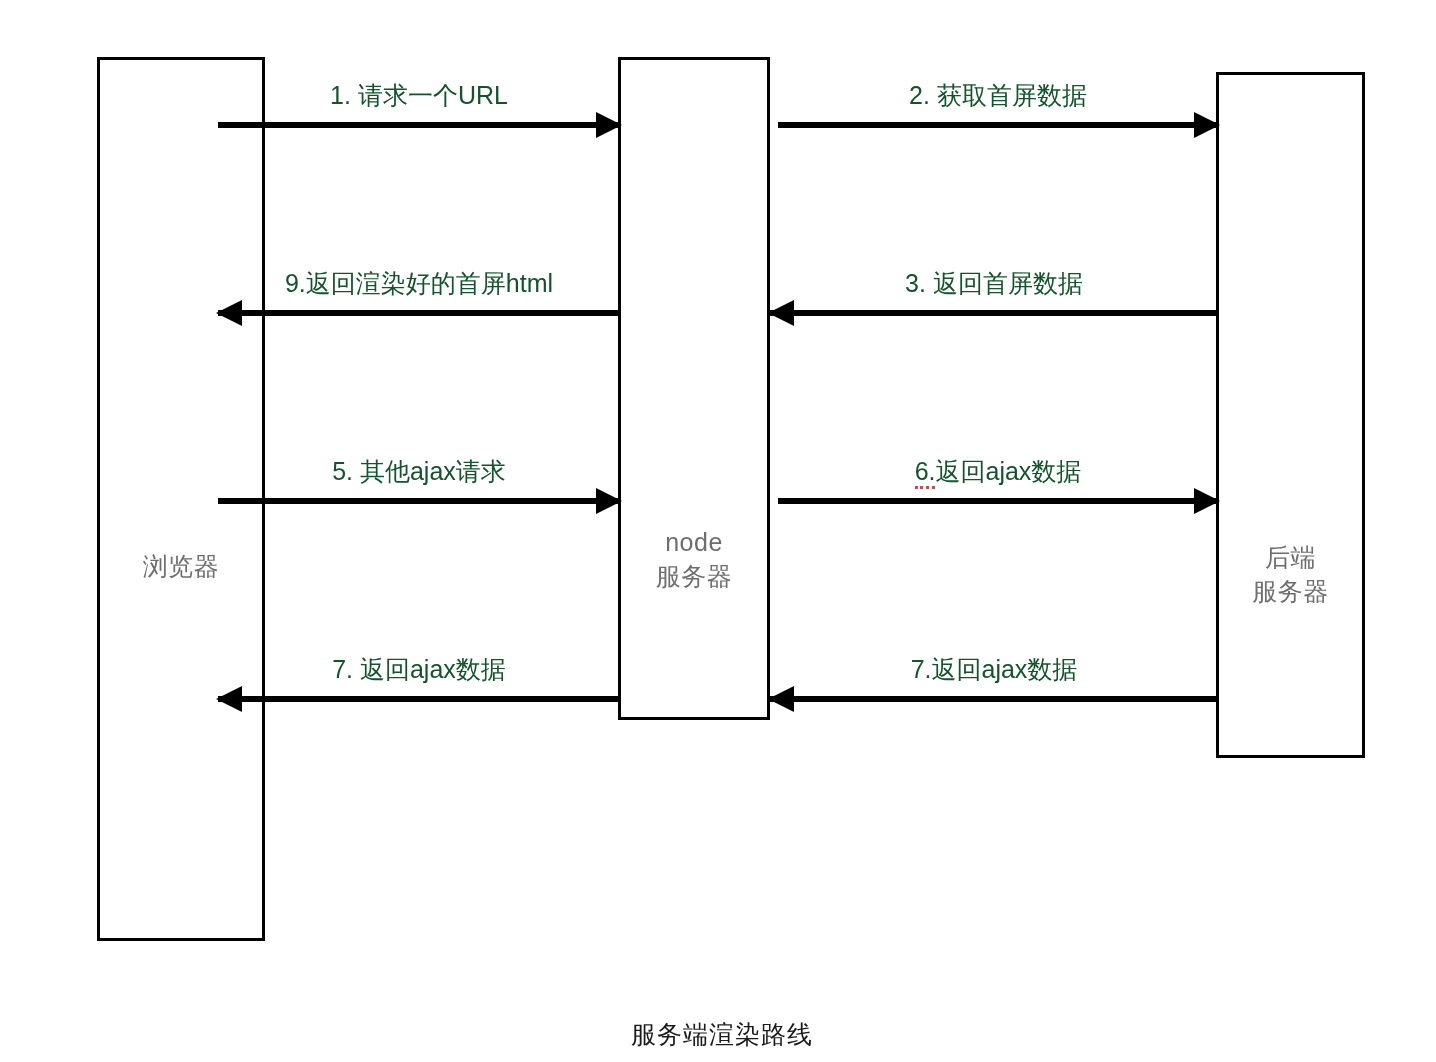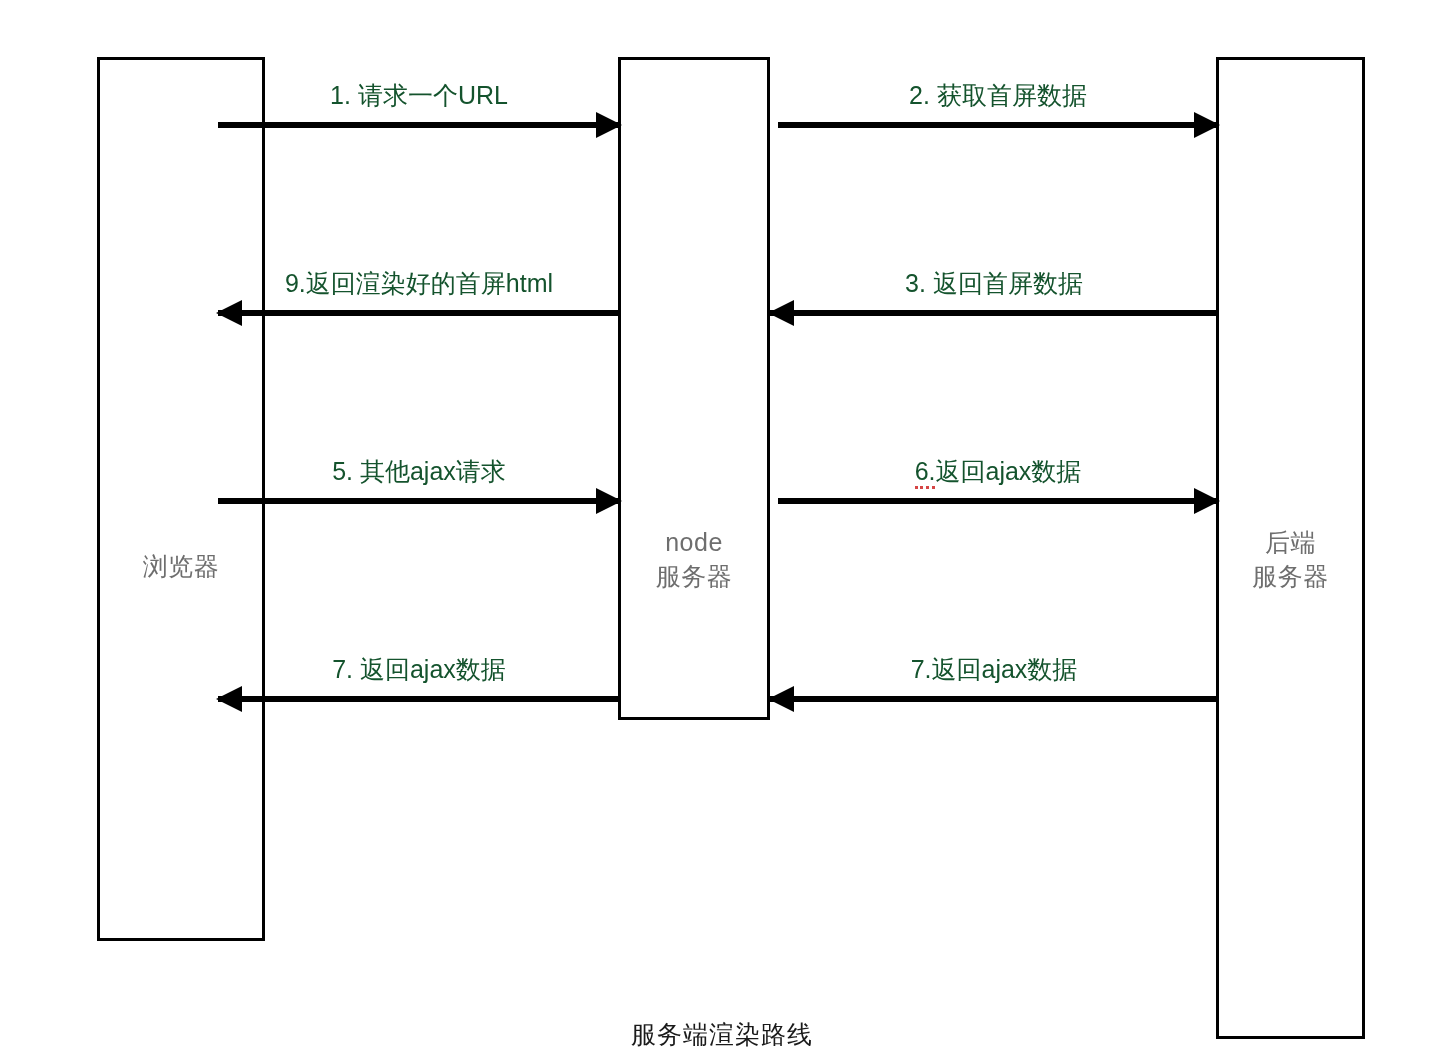--- a/index.html
+++ b/index.html
@@ -102,21 +102,21 @@
 
   <div class="lifeline" style="left:58px; top:57px; width:168px; height:884px;margin-left:39px;">
     <div class="lifeline-label" style="top:489px;">浏览器</div>
   </div>
 
   <div class="lifeline" style="left:618px; top:57px; width:152px; height:663px;">
     <div class="lifeline-label" style="top:465px;">node
 服务器</div>
   </div>
 
-  <div class="lifeline" style="left:1216px; top:57px; width:149px; height:982px;">
+  <div class="lifeline" style="left:1216px; top:72px; width:149px; height:686px;">
     <div class="lifeline-label" style="top:465px;">后端
 服务器</div>
   </div>
 
   <div class="message" style="left:218px; width:402px; top:125px;">
     <div class="msg-line"></div>
     <div class="msg-head right"></div>
     <div class="msg-label">1. 请求一个URL</div>
   </div>
 

